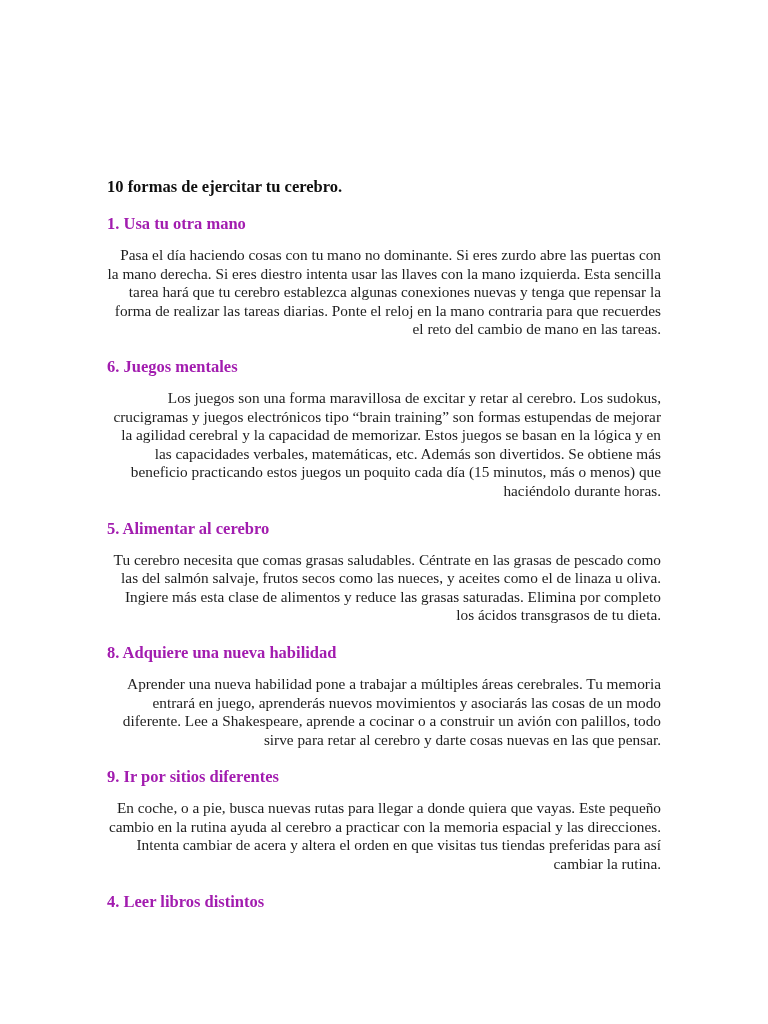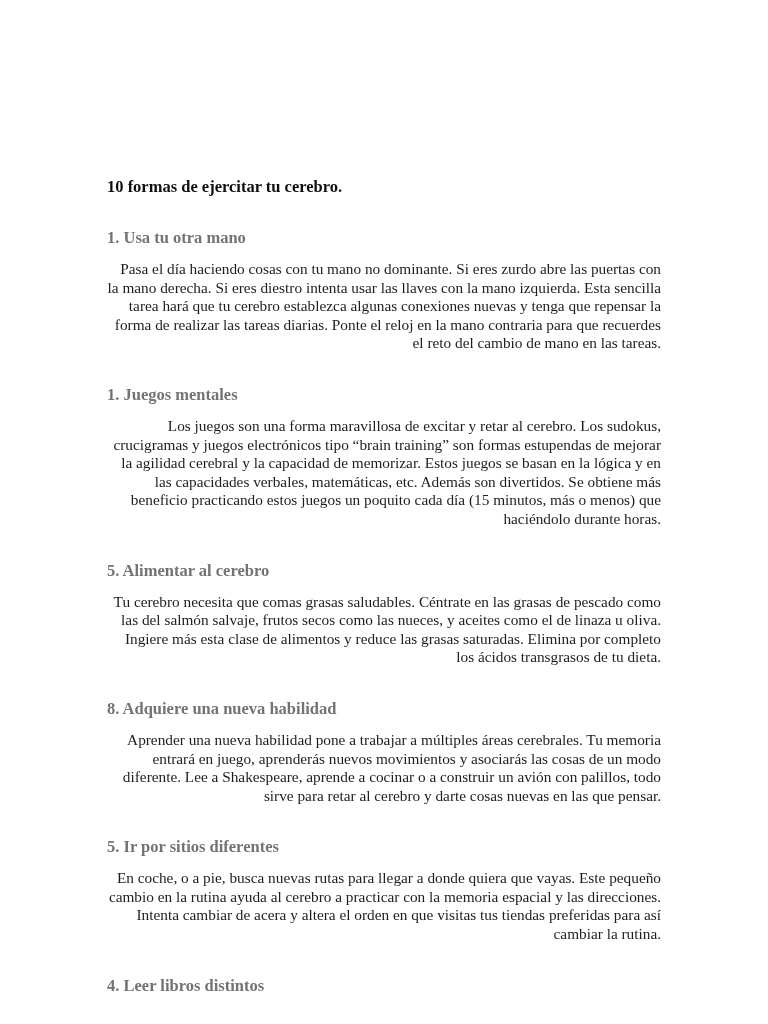--- a/index.html
+++ b/index.html
@@ -23,25 +23,25 @@
     color: #1b1b1b;
   }
   .doc-title {
     margin: 165px 0 0 0;
     font-size: 16.5px;
     line-height: 19px;
     font-weight: bold;
     color: #0f0f0f;
   }
   .section-heading {
-    margin: 32px 0 13px 0;
+    margin: 18px 0 13px 0;
     font-size: 16.5px;
     line-height: 19px;
     font-weight: bold;
-    color: #737373;
+    color: #a21caf;
   }
   .section-body {
     margin: 0;
     font-size: 15.3px;
     line-height: 18.6px;
     color: #1d1d1d;
     text-align: right;
   }
 </style>
 </head>
@@ -51,36 +51,36 @@
   <div class="content">
 
     <div class="doc-title">10 formas de ejercitar tu cerebro.</div>
 
     <div>
       <div class="section-heading">1. Usa tu otra mano</div>
       <p class="section-body">Pasa el día haciendo cosas con tu mano no dominante. Si eres zurdo abre las puertas con la mano derecha. Si eres diestro intenta usar las llaves con la mano izquierda. Esta sencilla tarea hará que tu cerebro establezca algunas conexiones nuevas y tenga que repensar la forma de realizar las tareas diarias. Ponte el reloj en la mano contraria para que recuerdes el reto del cambio de mano en las tareas.</p>
     </div>
 
     <div>
-      <div class="section-heading">1. Juegos mentales</div>
+      <div class="section-heading">6. Juegos mentales</div>
       <p class="section-body">Los juegos son una forma maravillosa de excitar y retar al cerebro. Los sudokus, crucigramas y juegos electrónicos tipo “brain training” son formas estupendas de mejorar la agilidad cerebral y la capacidad de memorizar. Estos juegos se basan en la lógica y en las capacidades verbales, matemáticas, etc. Además son divertidos. Se obtiene más beneficio practicando estos juegos un poquito cada día (15 minutos, más o menos) que haciéndolo durante horas.</p>
     </div>
 
     <div>
       <div class="section-heading">5. Alimentar al cerebro</div>
       <p class="section-body">Tu cerebro necesita que comas grasas saludables. Céntrate en las grasas de pescado como las del salmón salvaje, frutos secos como las nueces, y aceites como el de linaza u oliva. Ingiere más esta clase de alimentos y reduce las grasas saturadas. Elimina por completo los ácidos transgrasos de tu dieta.</p>
     </div>
 
     <div>
       <div class="section-heading">8. Adquiere una nueva habilidad</div>
       <p class="section-body">Aprender una nueva habilidad pone a trabajar a múltiples áreas cerebrales. Tu memoria entrará en juego, aprenderás nuevos movimientos y asociarás las cosas de un modo diferente. Lee a Shakespeare, aprende a cocinar o a construir un avión con palillos, todo sirve para retar al cerebro y darte cosas nuevas en las que pensar.</p>
     </div>
 
     <div>
-      <div class="section-heading">5. Ir por sitios diferentes</div>
+      <div class="section-heading">9. Ir por sitios diferentes</div>
       <p class="section-body">En coche, o a pie, busca nuevas rutas para llegar a donde quiera que vayas. Este pequeño cambio en la rutina ayuda al cerebro a practicar con la memoria espacial y las direcciones. Intenta cambiar de acera y altera el orden en que visitas tus tiendas preferidas para así cambiar la rutina.</p>
     </div>
 
     <div>
       <div class="section-heading">4. Leer libros distintos</div>
     </div>
 
   </div>
 </div>
 

